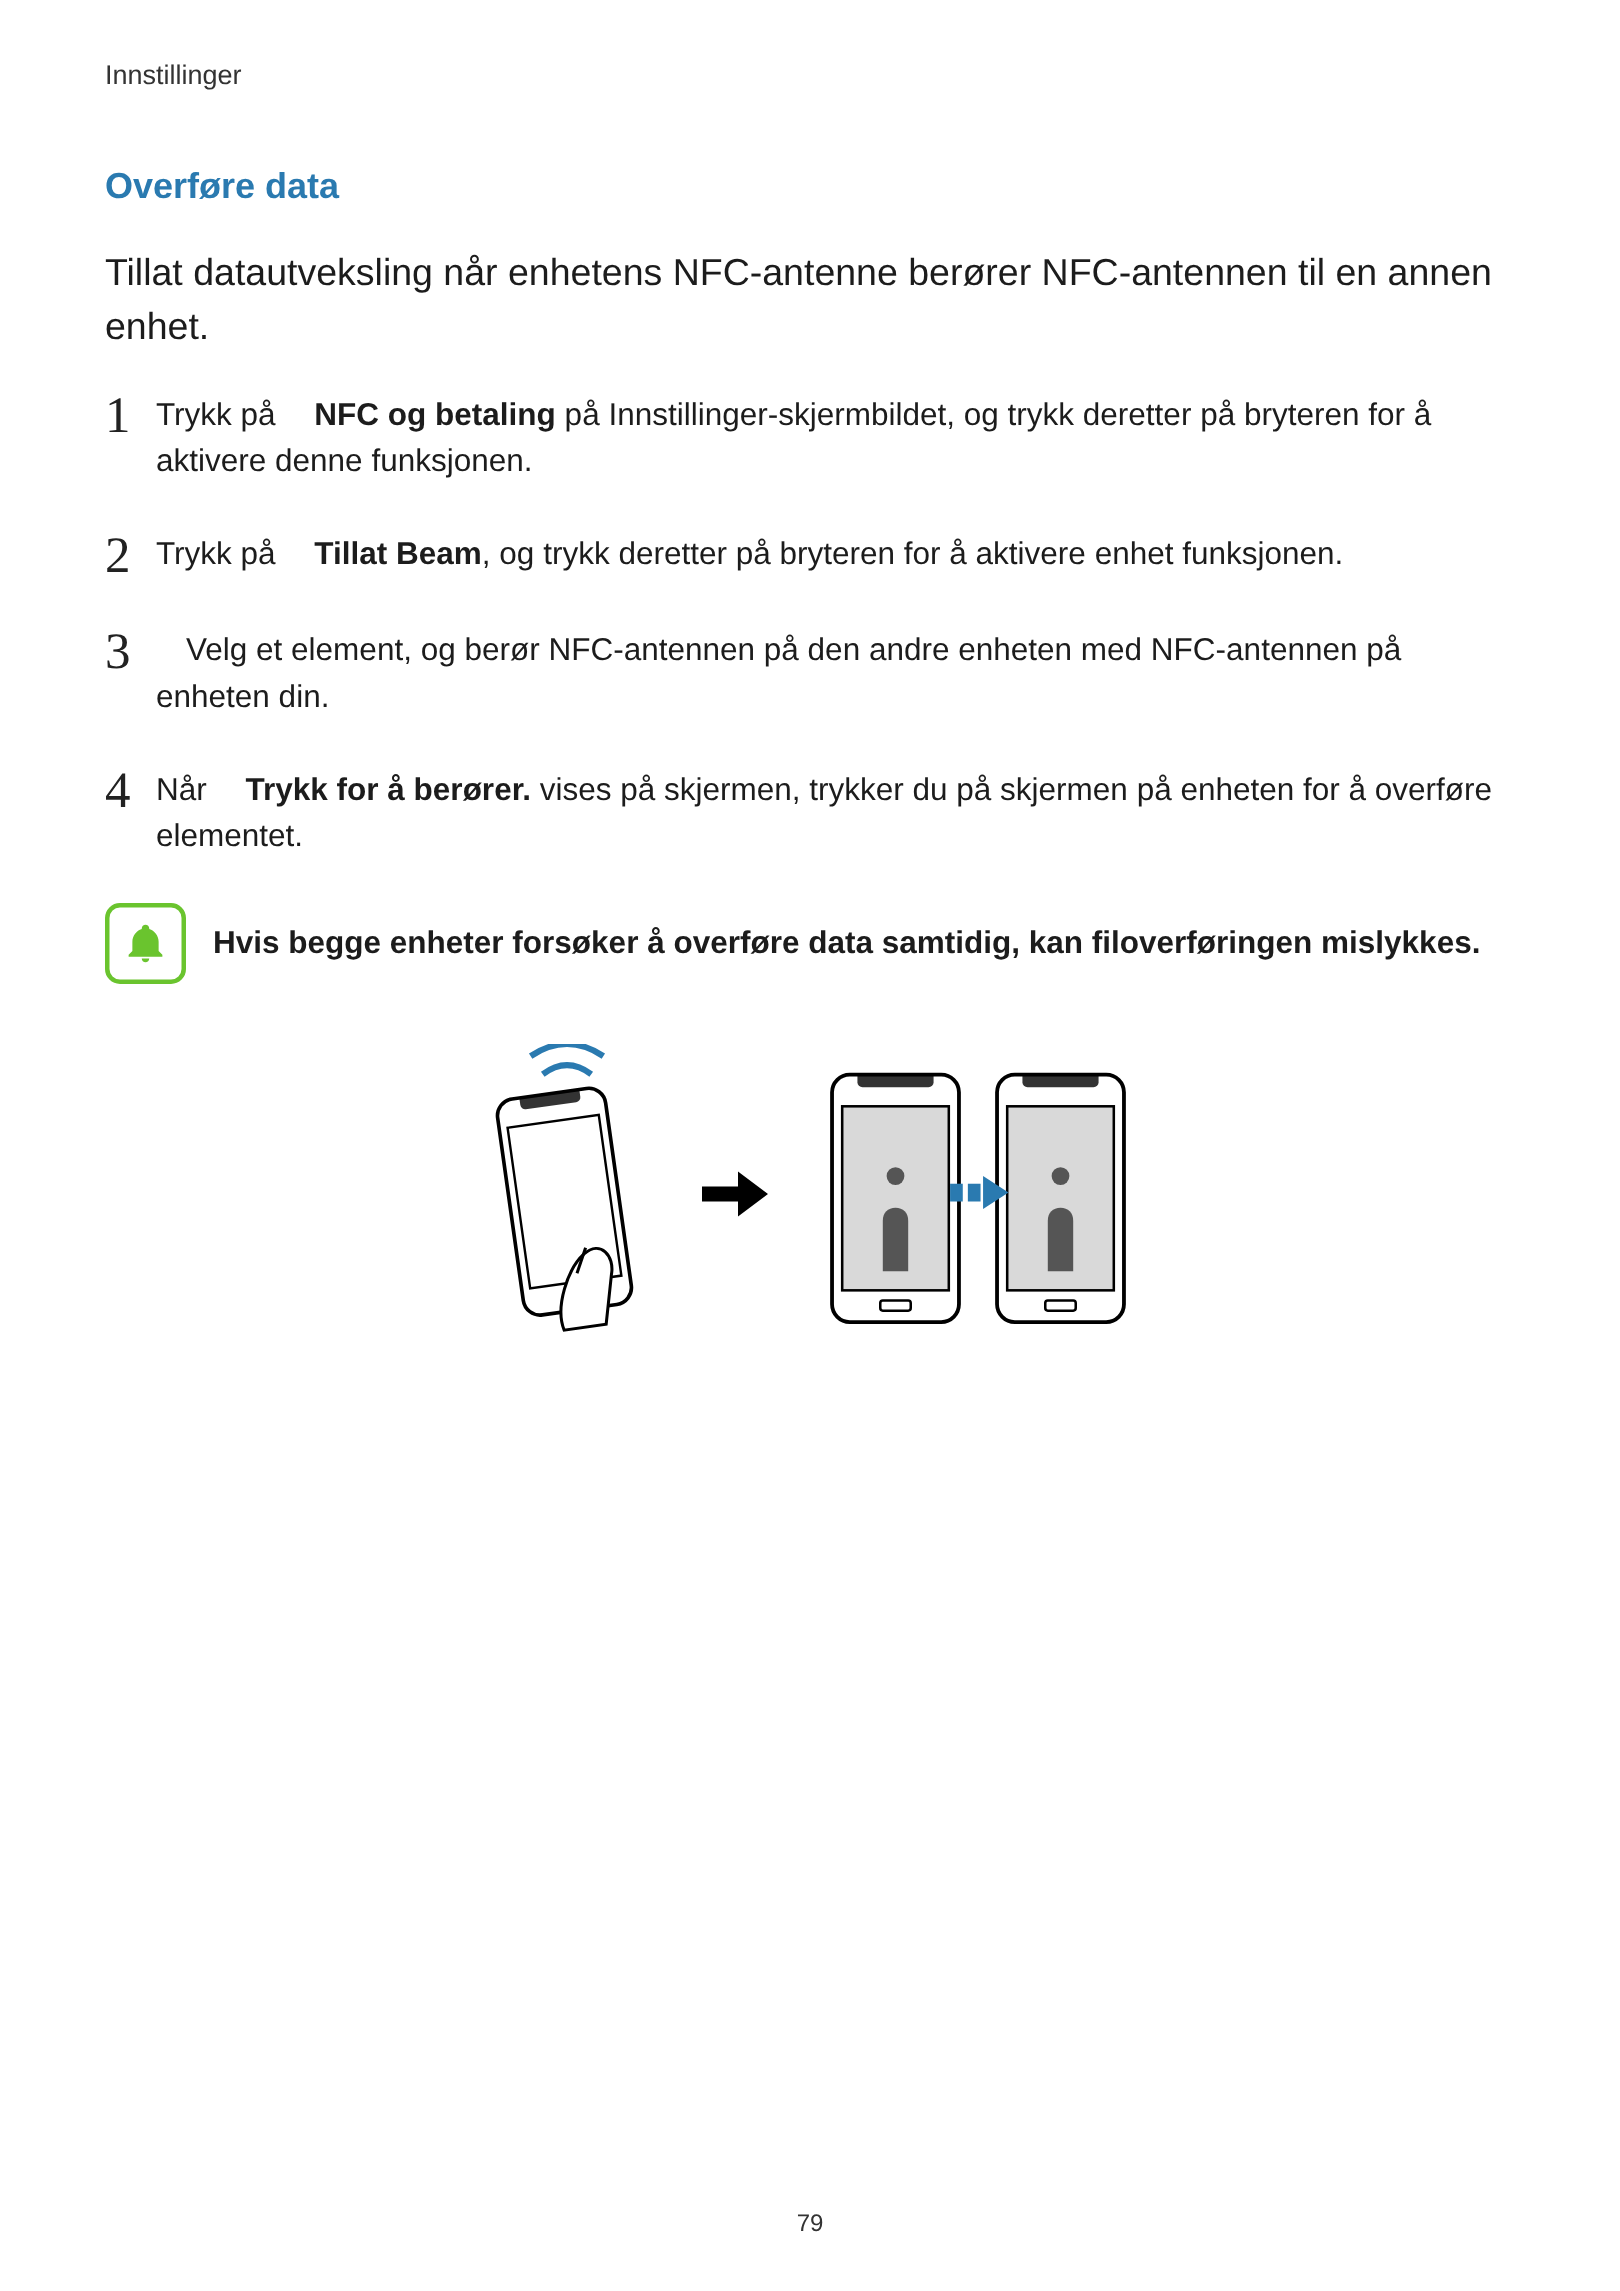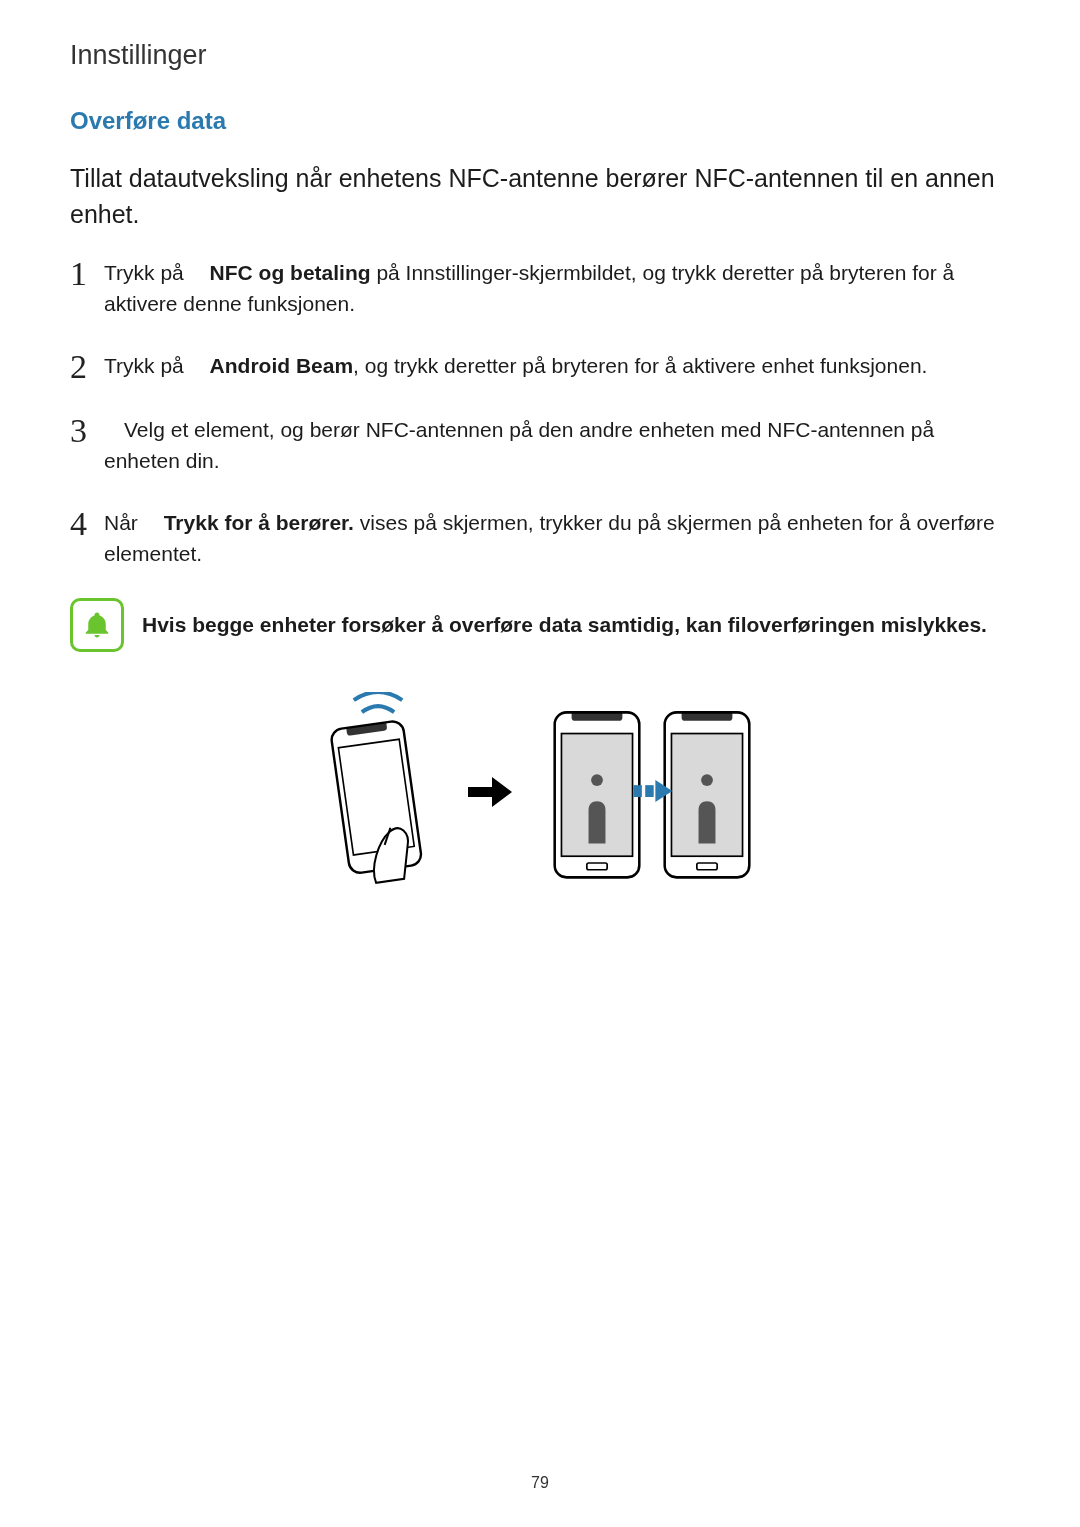--- a/index.html
+++ b/index.html
@@ -14,23 +14,23 @@
     box-sizing: border-box;
   }
   .page {
     padding: 40px 70px 60px 70px;
     box-sizing: border-box;
     width: 100%;
     height: 100%;
     position: relative;
   }
   .header {
-    font-size: 27px;
+    font-size: 18px;
     color: #333;
-    margin-bottom: 36px;
+    margin-bottom: 50px;
   }
   h2.section-title {
     color: #2a7ab0;
     font-size: 24px;
     font-weight: bold;
     margin: 0 0 20px 0;
   }
   .intro {
     font-size: 25px;
     line-height: 1.45;
@@ -128,21 +128,21 @@
   <div class="step">
     <div class="step-num">1</div>
     <div class="step-text">
       <span>Trykk på </span><b>NFC og betaling</b><span> på Innstillinger-skjermbildet, og trykk deretter på bryteren for å aktivere denne funksjonen.</span>
     </div>
   </div>
 
   <div class="step">
     <div class="step-num">2</div>
     <div class="step-text">
-      <span>Trykk på </span><b>Android Beam</b><span>, og trykk deretter på bryteren for å aktivere enhet funksjonen.</span>
+      <span>Trykk på </span><b>Tillat Beam</b><span>, og trykk deretter på bryteren for å aktivere enhet funksjonen.</span>
     </div>
   </div>
 
   <div class="step">
     <div class="step-num">3</div>
     <div class="step-text">
       <span></span><b></b><span>Velg et element, og berør NFC-antennen på den andre enheten med NFC-antennen på enheten din.</span>
     </div>
   </div>
 

